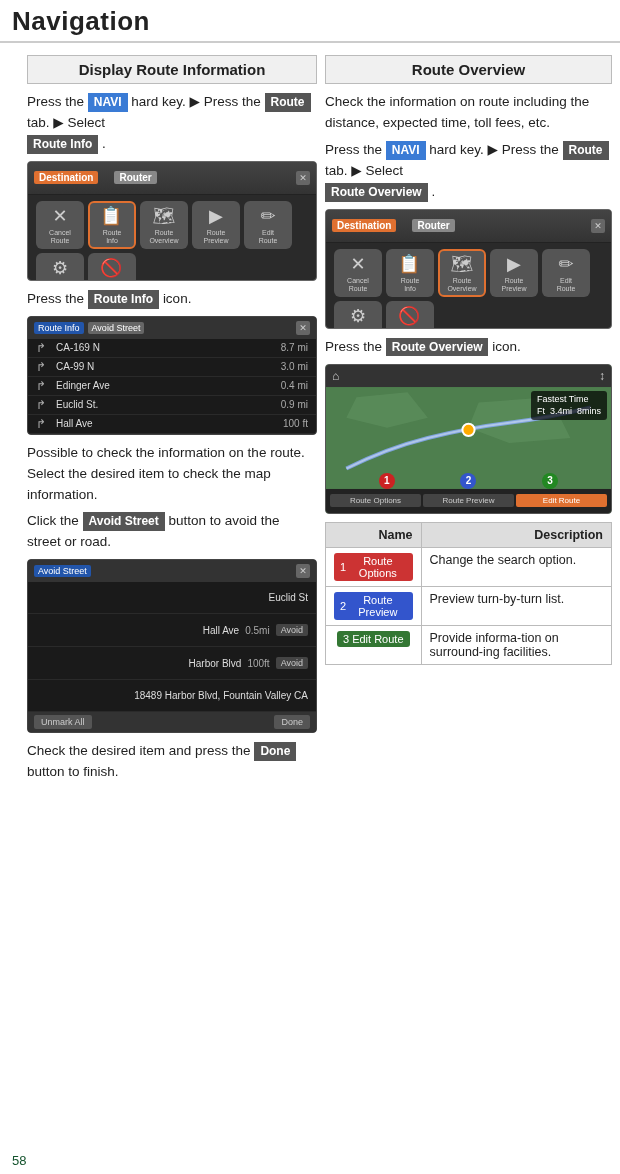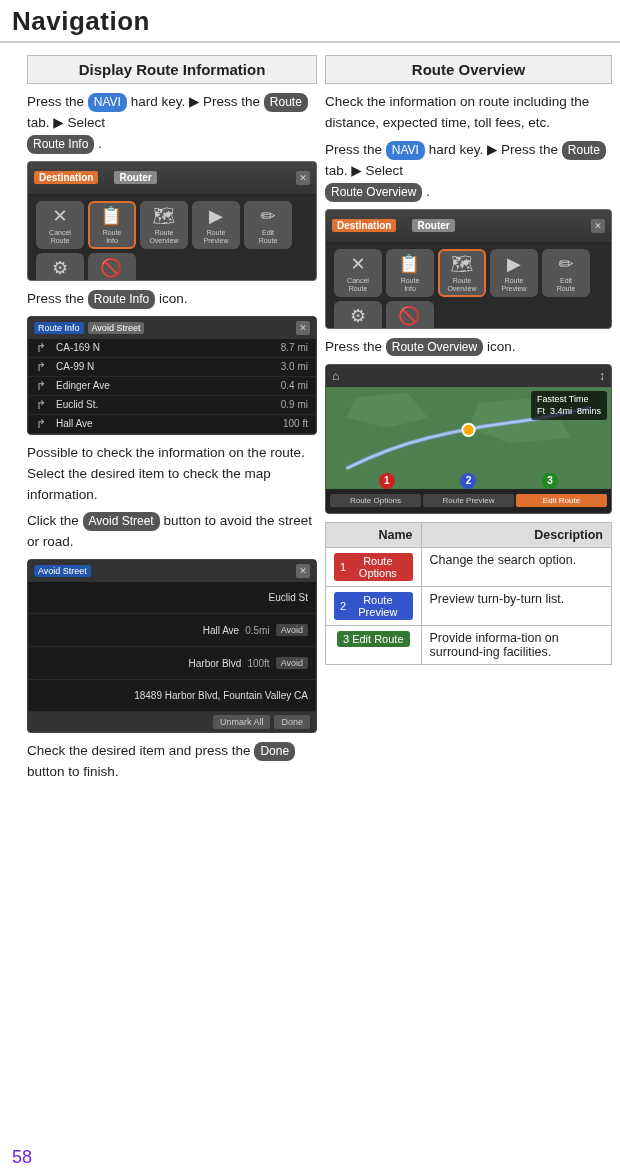--- a/index.html
+++ b/index.html
@@ -55,23 +55,23 @@
     .body-text {
       font-size: 13.5px;
       line-height: 1.55;
       margin-bottom: 6px;
     }
 
     
     .badge {
       display: inline-block;
       padding: 1px 6px;
-      border-radius: 8px;
+      border-radius: 0;
       font-size: 12px;
-      font-weight: normal;
+      font-weight: bold;
       vertical-align: middle;
       line-height: 1.4;
     }
     .badge-navi {
       background: #3a7bd5;
       color: #fff;
     }
     .badge-route {
       background: #555;
       color: #fff;
@@ -273,21 +273,21 @@
     .avoid-action {
       background: #444;
       color: #ccc;
       font-size: 9px;
       padding: 1px 5px;
       border-radius: 2px;
     }
     .avoid-footer {
       background: #333;
       display: flex;
-      justify-content: flex-end;
+      justify-content: space-between;
       gap: 4px;
       padding: 3px 6px;
     }
     .avoid-btn {
       background: #555;
       color: #ccc;
       font-size: 9px;
       padding: 2px 7px;
       border-radius: 2px;
     }
@@ -412,22 +412,22 @@
       font-size: 11px;
       padding: 2px 6px;
       border-radius: 3px;
       gap: 3px;
     }
 
     .page-num {
       position: absolute;
       bottom: 6px;
       left: 12px;
-      font-size: 18px;
-      color: #6d28d9;
+      font-size: 13px;
+      color: #14532d;
     }
 
     
     .map-svg {
       position: absolute;
       top: 0; left: 0;
       width: 100%;
       height: 100%;
     }
   </style>

